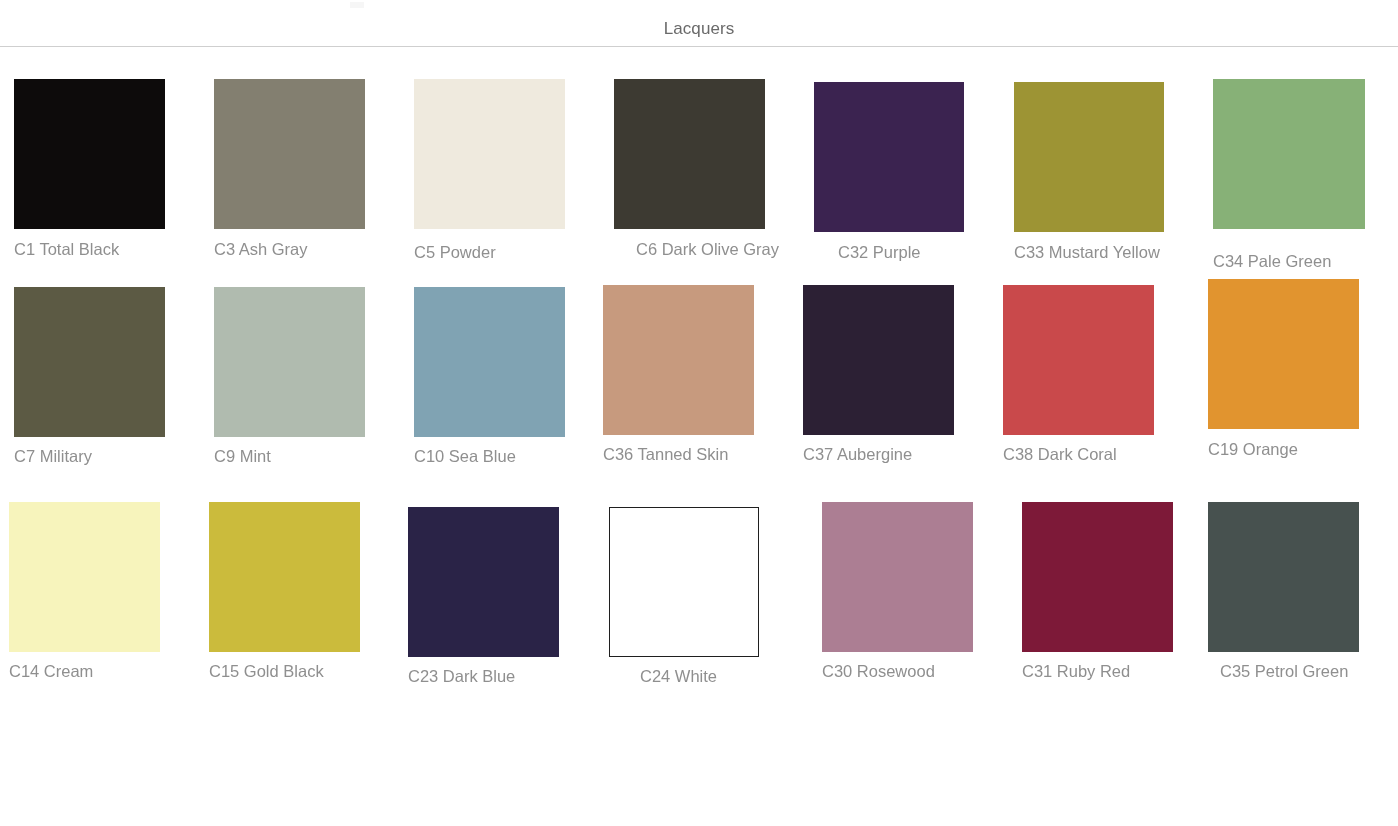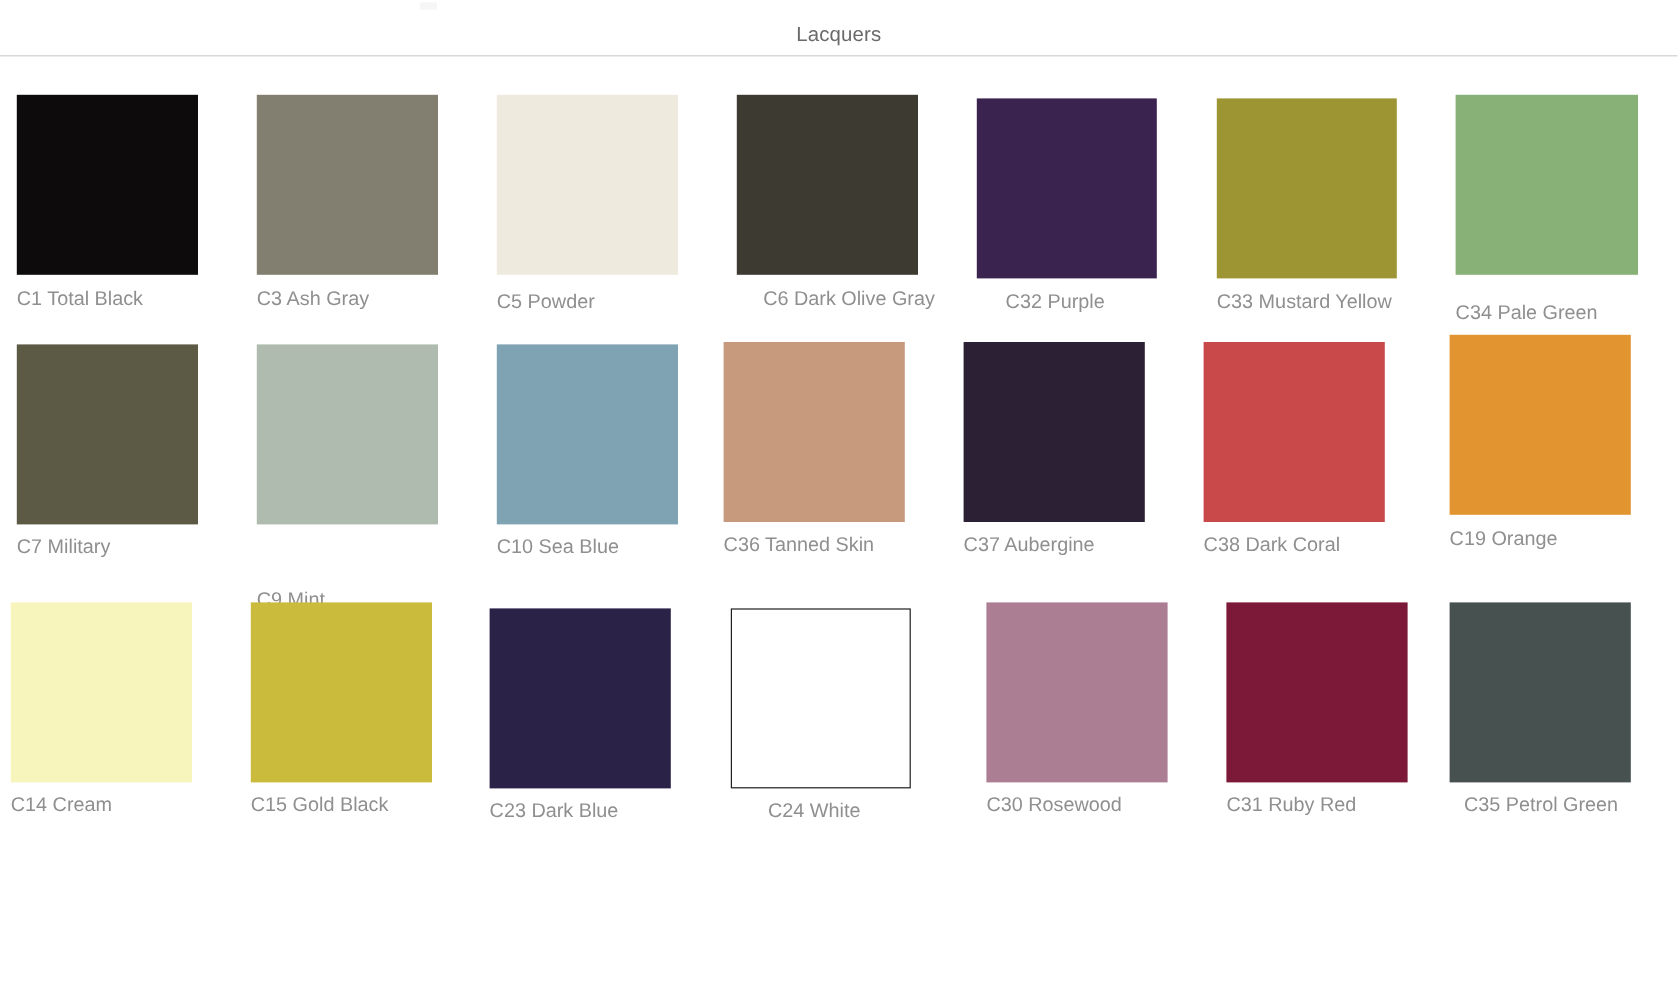--- a/index.html
+++ b/index.html
@@ -116,21 +116,21 @@
     <div class="swatch-cell" style="left: 0px; top: 0px;">
       <div class="swatch-chip" style="left: 1213px; top: 32px; width: 152px; height: 150px; background: rgb(135, 177, 119);"></div>
       <div class="swatch-label" style="left: 1213px; top: 204px;">C34 Pale Green</div>
     </div>
     <div class="swatch-cell" style="left: 0px; top: 0px;">
       <div class="swatch-chip" style="left: 14px; top: 240px; width: 151px; height: 150px; background: rgb(92, 90, 68);"></div>
       <div class="swatch-label" style="left: 14px; top: 399px;">C7 Military</div>
     </div>
     <div class="swatch-cell" style="left: 0px; top: 0px;">
       <div class="swatch-chip" style="left: 214px; top: 240px; width: 151px; height: 150px; background: rgb(176, 187, 175);"></div>
-      <div class="swatch-label" style="left: 214px; top: 399px; margin-top: 44px;">C9 Mint</div>
+      <div class="swatch-label" style="left: 214px; top: 399px;">C9 Mint</div>
     </div>
     <div class="swatch-cell" style="left: 0px; top: 0px;">
       <div class="swatch-chip" style="left: 414px; top: 240px; width: 151px; height: 150px; background: rgb(128, 163, 179);"></div>
       <div class="swatch-label" style="left: 414px; top: 399px;">C10 Sea Blue</div>
     </div>
     <div class="swatch-cell" style="left: 0px; top: 0px;">
       <div class="swatch-chip" style="left: 603px; top: 238px; width: 151px; height: 150px; background: rgb(199, 154, 126);"></div>
       <div class="swatch-label" style="left: 603px; top: 397px;">C36 Tanned Skin</div>
     </div>
     <div class="swatch-cell" style="left: 0px; top: 0px;">

